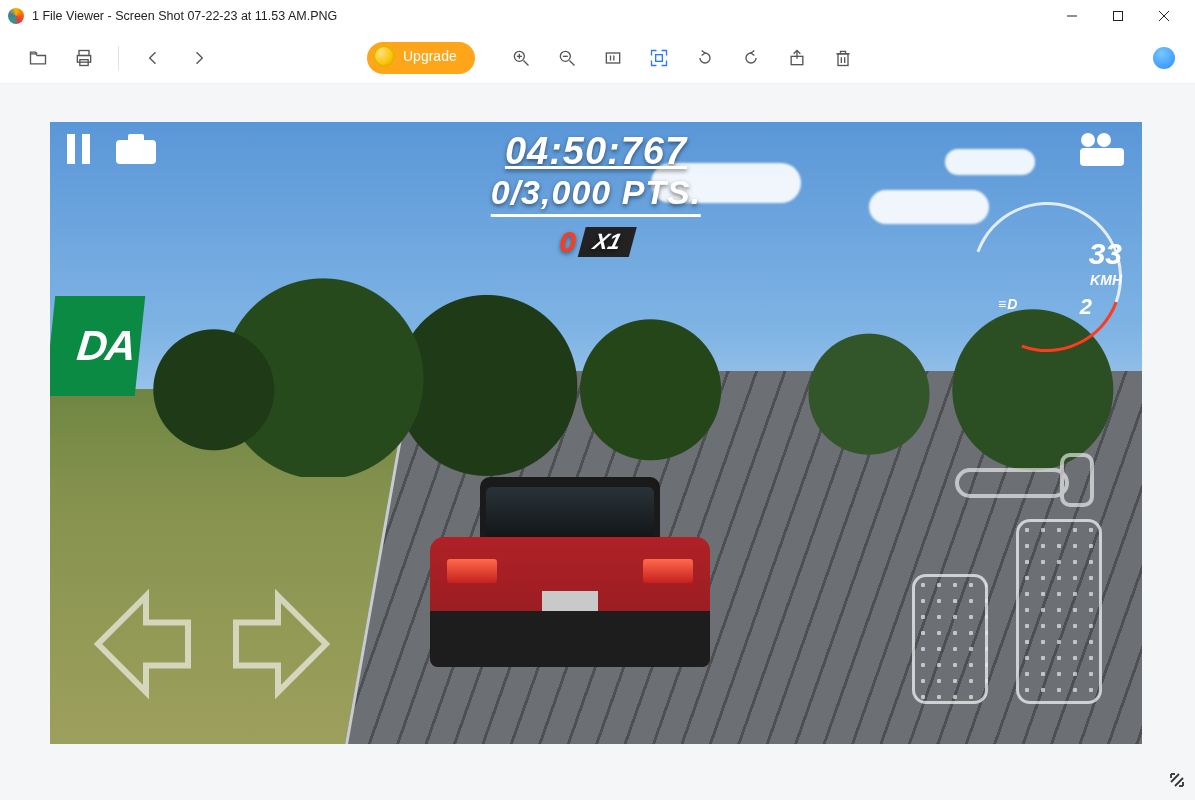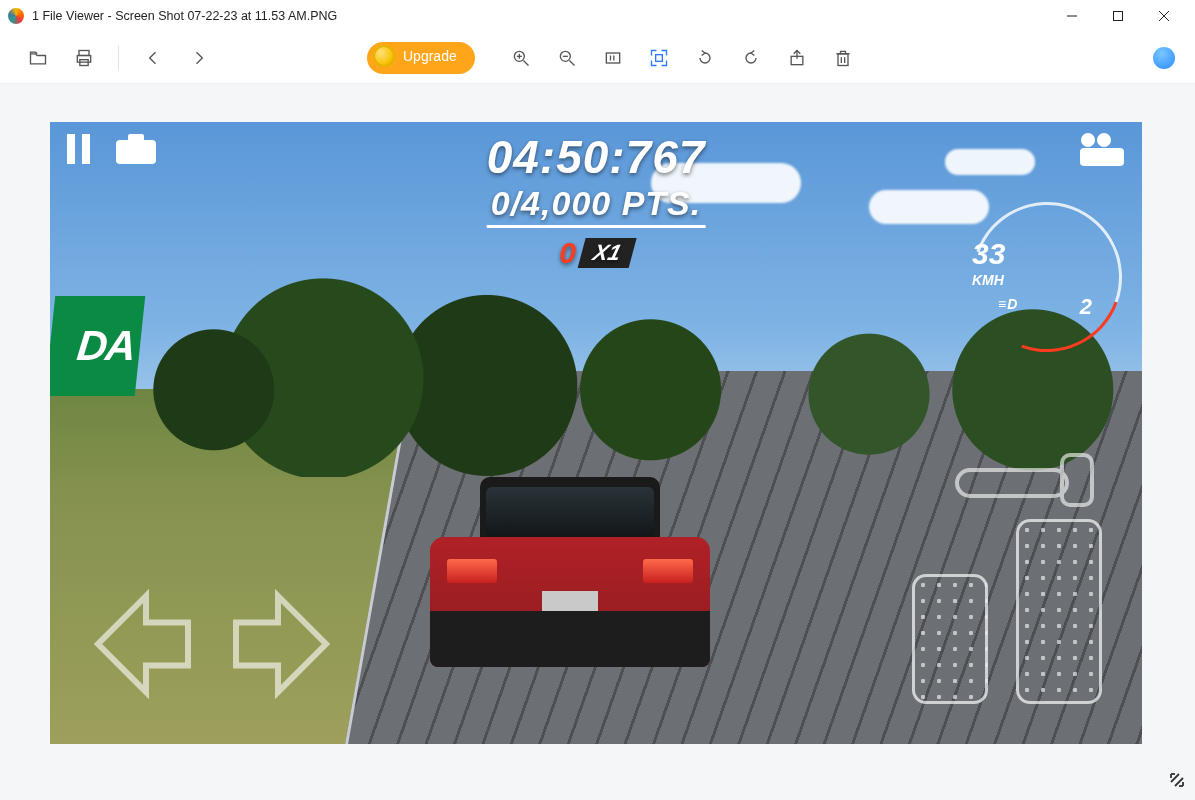--- a/index.html
+++ b/index.html
@@ -177,40 +177,40 @@
     position:absolute; left:40%; width:20%; height:10%; top:62%;
     background:#c9c9c9;
   }
 
   
   .hud { position:absolute; inset:0; color:#fff; font-weight:800; font-style:italic; }
   .hud-top {
     position:absolute; top:8px; left:50%; transform:translateX(-50%);
     text-align:center; text-shadow: 0 2px 4px rgba(0,0,0,0.5);
   }
-  .hud-timer { font-size:46px; letter-spacing:1px; }
+  .hud-timer { font-size:38px; letter-spacing:1px;text-decoration:underline; }
   .hud-points { font-size:34px; letter-spacing:1px; border-bottom:3px solid #fff; padding-bottom:2px;}
   .hud-mult {
     margin-top:8px; display:flex; align-items:center; justify-content:center; gap:6px;
   }
   .hud-mult .zero { color:#ff3b1f; font-size:30px; }
   .hud-mult .x1 {
     background:#222; color:#fff; padding:2px 12px; transform:skewX(-15deg);
     font-size:22px;
   }
 
   .hud-pause {
     position:absolute; left:14px; top:10px; display:flex; gap:20px; align-items:center;
   }
   .hud-pause svg, .hud-camera svg { fill:#fff; }
   .hud-camera-toggle { position:absolute; right:14px; top:10px; }
 
   .speedo {
     position:absolute; right:20px; top:80px; width:150px; height:150px;
-    color:#fff; text-align:left;
+    color:#fff; text-align:right;
   }
   .speedo .arc {
     position:absolute; inset:0;
     border:3px solid rgba(255,255,255,0.8);
     border-radius:50%;
     border-left-color:transparent;
     border-bottom-color: #ff3b1f;
     transform: rotate(-25deg);
   }
   .speedo .val { position:absolute; left:0; right:0; top:35px; font-size:30px; font-style:italic; }
@@ -413,21 +413,21 @@
       <div class="hud-camera-toggle">
         <svg width="50" height="36" viewBox="0 0 50 36" fill="#fff">
             <circle cx="10" cy="8" r="7"></circle>
             <circle cx="26" cy="8" r="7"></circle>
             <rect x="2" y="16" width="44" height="18" rx="4"></rect>
           </svg>
       </div>
 
       <div class="hud-top">
         <div class="hud-timer">04:50:767</div>
-        <div class="hud-points">0/4,000 PTS.</div>
+        <div class="hud-points">0/3,000 PTS.</div>
         <div class="hud-mult">
           <span class="zero">0</span>
           <span class="x1">X1</span>
         </div>
       </div>
 
       <div class="speedo">
         <div class="arc"></div>
         <div class="val">33</div>
         <div class="unit">KMH</div>

